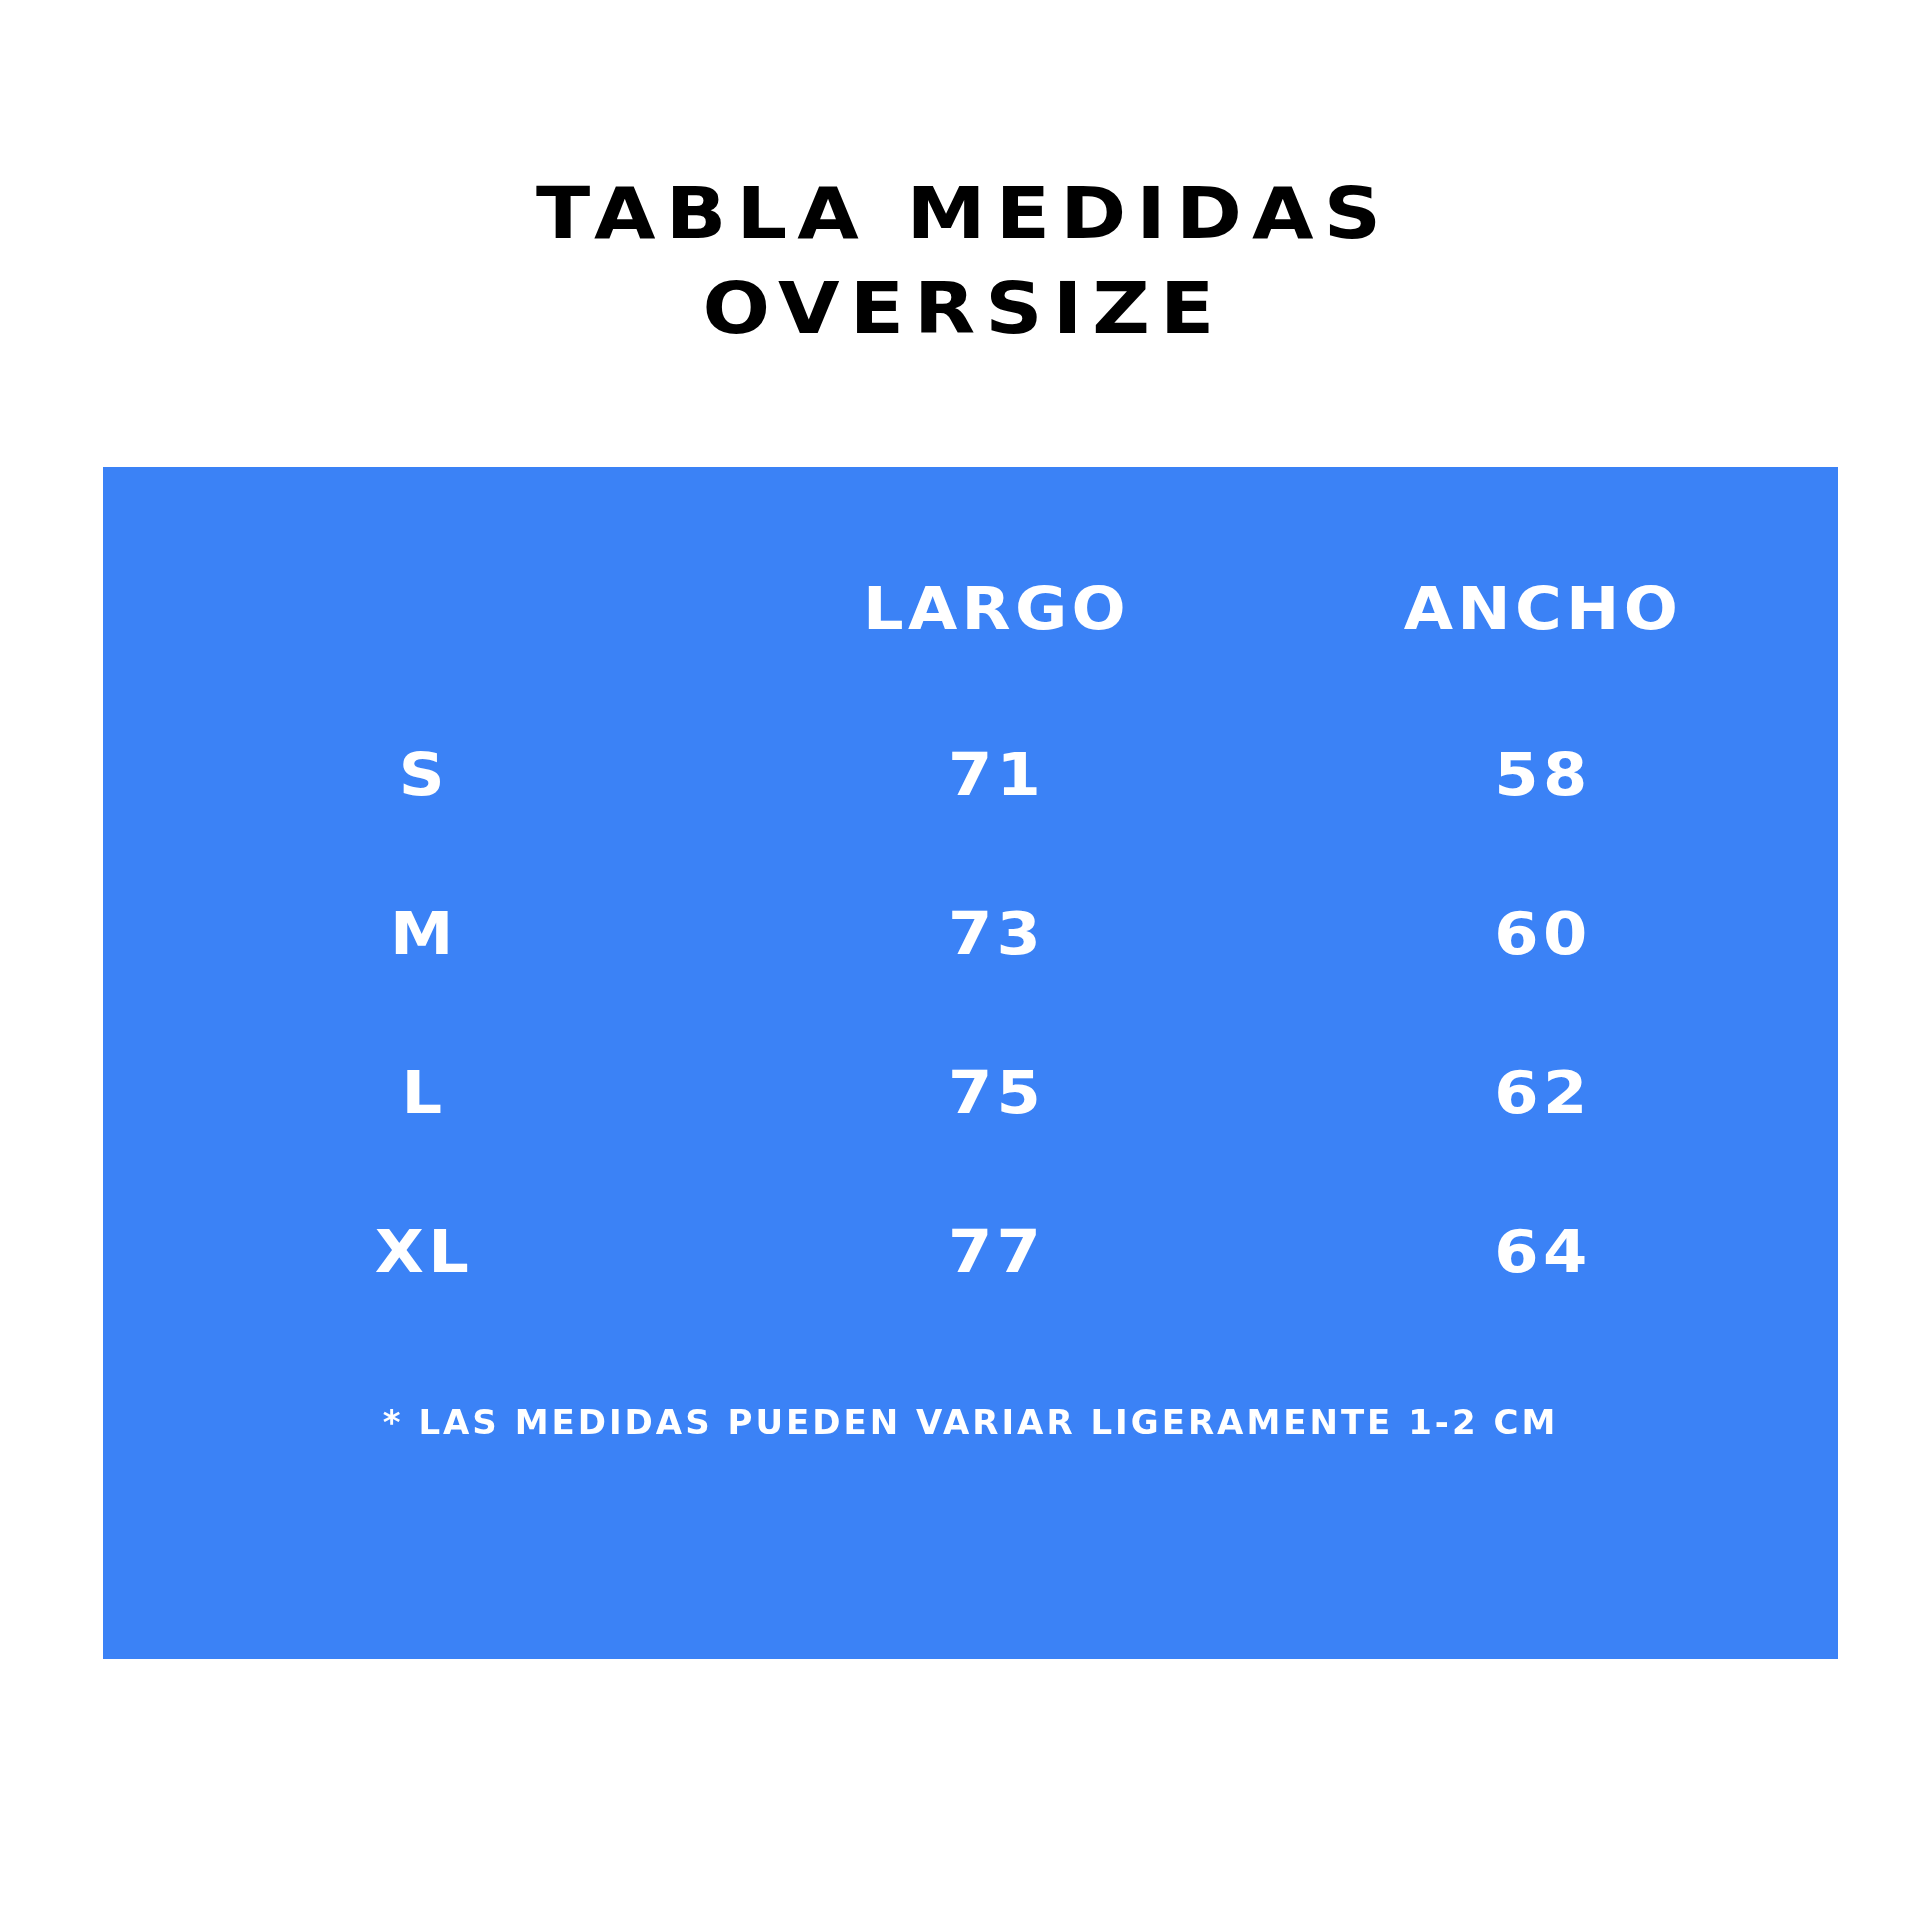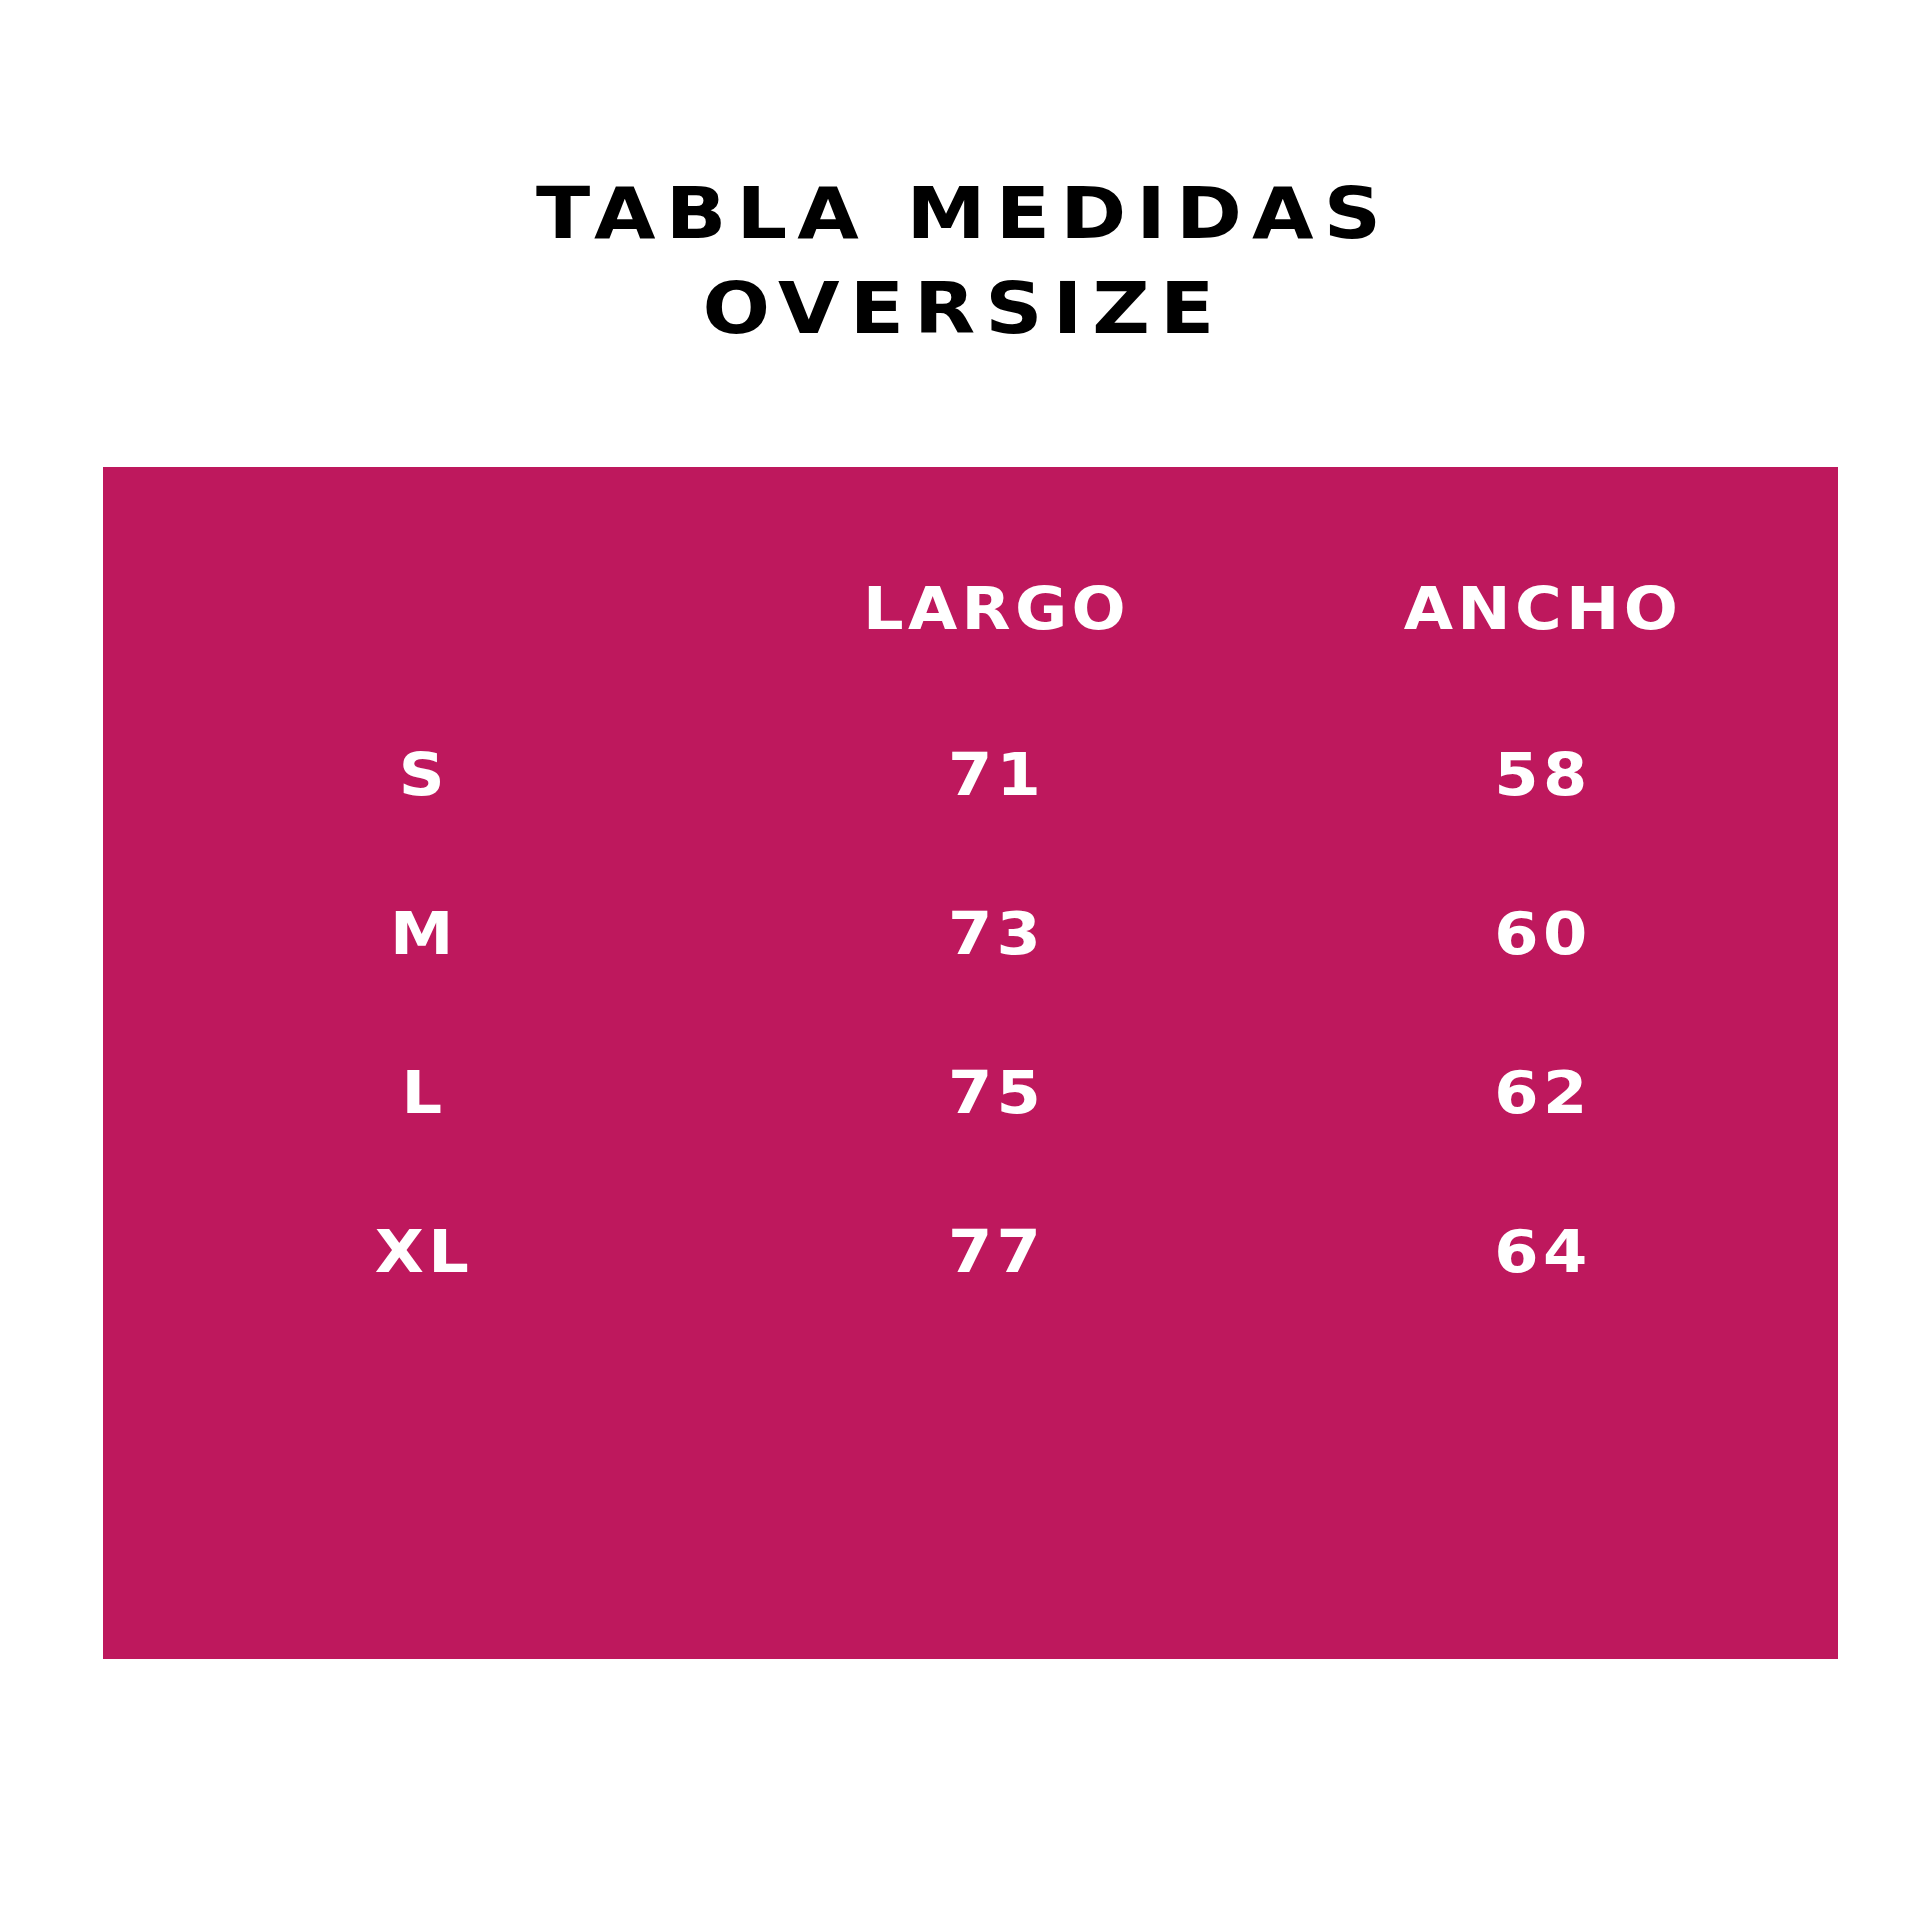--- a/index.html
+++ b/index.html
@@ -29,21 +29,21 @@
     transform: scaleX(1.12);
     transform-origin: 50% 50%;
     white-space: nowrap;
   }
   .panel {
     position: absolute;
     left: 103px;
     top: 467px;
     width: 1735px;
     height: 1219px;
-    background: #be185d;
+    background: #3b82f6;
     color: #ffffff;
     display: flex;
     flex-direction: column;
     box-sizing: border-box;
     padding-top: 55px;
   }
   .trow {
     display: grid;
     grid-template-columns: 37% 29% 34%;
     align-items: center;
@@ -105,17 +105,18 @@
       <div class="cell">62</div>
     </div>
 
     <div class="trow">
       <div class="cell">XL</div>
       <div class="cell">77</div>
       <div class="cell">64</div>
     </div>
 
 
+    <div class="footnote">* LAS MEDIDAS PUEDEN VARIAR LIGERAMENTE 1-2 CM</div>
 
   </div>
 
 </div>
 
 
 </body></html>

